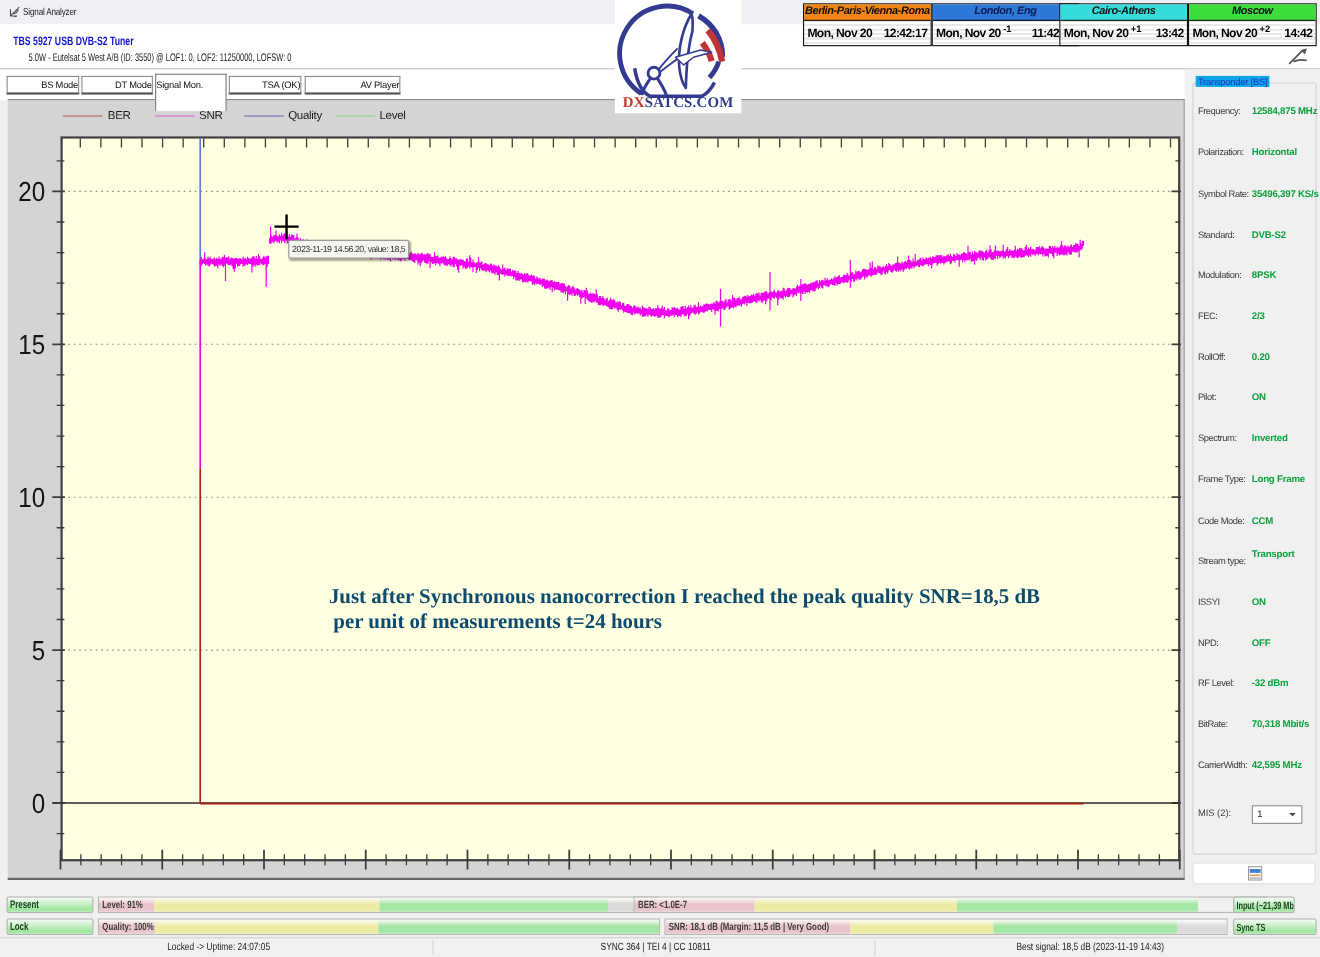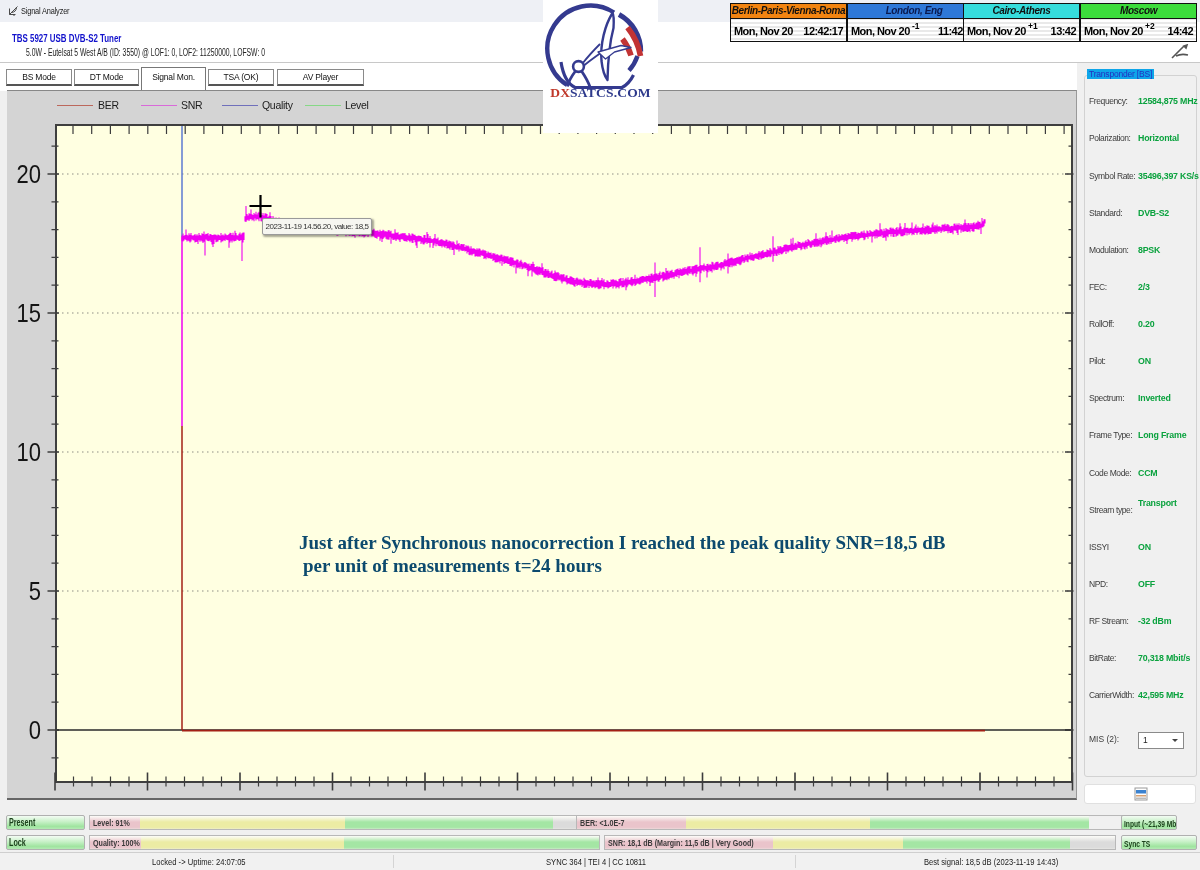--- a/index.html
+++ b/index.html
@@ -4,23 +4,23 @@
 body{width:1200px;height:870px;position:relative;overflow:hidden;background:#fff;
 font-family:"Liberation Sans",sans-serif;-webkit-font-smoothing:antialiased}
 #titlebar{position:absolute;left:0;top:0;width:1200px;height:22px;background:#eef0f5}
 #titletxt{position:absolute;left:21px;top:5.5px;font-size:9px;letter-spacing:-0.2px;color:#1a1a1a;transform:scaleX(0.82);transform-origin:0 0}
 #hdr1{position:absolute;left:12px;top:31.5px;font-size:11px;font-weight:bold;color:#1212cc;
 transform:scaleX(0.72);transform-origin:0 0;white-space:nowrap}
 #hdr2{position:absolute;left:26px;top:47px;font-size:10px;color:#222;
 transform:scaleX(0.68);transform-origin:0 0;white-space:nowrap}
 #sepline{position:absolute;left:0;top:62px;width:1200px;height:1px;background:#c8c8c8}
 .tab{position:absolute;top:69px;height:17px;background:#fff;border:1px solid #8a8a8a;
-border-bottom:2px solid #555;font-size:8.5px;letter-spacing:-0.2px;color:#111;text-align:center;line-height:14px}
-#tabsel{position:absolute;top:67px;height:23px;background:#fff;border:1px solid #777;
-border-bottom:none;font-size:8.5px;letter-spacing:-0.2px;color:#111;text-align:center;line-height:19px;z-index:3}
+border-bottom:2px solid #555;font-size:8.5px;letter-spacing:-0.2px;color:#111;text-align:right;line-height:14px}
+#tabsel{position:absolute;top:67px;height:34px;background:#fff;border:1px solid #777;
+border-bottom:none;font-size:8.5px;letter-spacing:-0.2px;color:#111;text-align:left;line-height:19px;z-index:3}
 #chart{position:absolute;left:7px;top:90px;width:1070px;height:710px;background:#d4d4d4;
 border-top:1px solid #888;border-right:1px solid #999;border-bottom:2px solid #666}
 .leg{position:absolute;top:104.5px;height:1.8px;width:36px}
 .legt{position:absolute;top:99px;font-size:10.5px;letter-spacing:-0.3px;color:#1c1c1c}
 #sidebar{position:absolute;left:1078px;top:63px;width:122px;height:749px;background:#f0f0f0}
 #gbox{position:absolute;left:1084px;top:75px;width:113px;height:702px;border:1px solid #d2d2d2;border-radius:3px}
 #gboxtitle{position:absolute;left:1087px;top:69px;font-size:8.5px;letter-spacing:-0.2px;color:#2430c0;background:#0ea5e9;padding:0 2px}
 .slab{position:absolute;left:1089px;font-size:8.5px;letter-spacing:-0.4px;color:#3c3c3c;white-space:nowrap}
 .sval{position:absolute;left:1138px;font-size:8.8px;letter-spacing:-0.2px;font-weight:bold;color:#0aa23e;white-space:nowrap}
 #mislab{position:absolute;left:1089px;top:734px;font-size:8.5px;color:#3c3c3c}
@@ -34,21 +34,21 @@
 border:1px solid #9a9a9a;border-radius:2px;box-shadow:1.5px 1.5px 2px rgba(0,0,0,.35);
 font-size:8px;letter-spacing:-0.45px;color:#333;line-height:15px;text-align:center;white-space:nowrap}
 .clk{position:absolute;top:3px;height:39px;border:1.5px solid #111;background:
 repeating-linear-gradient(#ffffff 0 2px,#e9e9e9 2px 4px)}
 .clkh{height:14.5px;border-bottom:1.5px solid #111;font-size:10px;font-weight:bold;
 font-style:italic;text-align:center;line-height:13px;letter-spacing:-0.4px;white-space:nowrap;overflow:hidden}
 .clkt{position:relative;height:23px;font-size:11px;letter-spacing:-0.55px;font-weight:bold;color:#000}
 .cd{position:absolute;left:3px;top:6.5px}
 .ct{position:absolute;right:3px;top:6.5px}
 .csup{position:absolute;left:64px;top:2px;font-size:8.5px;letter-spacing:0;font-weight:bold}
-#logo{position:absolute;left:543px;top:0;width:115px;height:133px;background:#fff}
+#logo{position:absolute;left:559px;top:0;width:115px;height:103px;background:#fff}
 #logotxt{position:absolute;left:0;top:85px;width:115px;text-align:center;
 font-family:"Liberation Serif",serif;font-weight:bold;font-size:13.5px;letter-spacing:0.2px}
 .gbtn{position:absolute;height:15px;border:1px solid #b0b0b0;border-radius:2px;
 background:linear-gradient(#f4fcf4,#c6f0c6 45%,#9fe49f 80%,#b4eab4);overflow:hidden;white-space:nowrap}
 .gl{position:absolute;left:2px;top:1px;font-size:10px;font-weight:bold;color:#1c421c;
 transform:scaleX(0.72);transform-origin:0 0}
 .gl2{position:absolute;left:2px;top:2px;font-size:9.5px;font-weight:bold;color:#1c421c;
 transform:scaleX(0.7);transform-origin:0 0}
 .bar{position:absolute;height:15px;border:1px solid #b8b8b8;overflow:hidden}
 .bseg{position:absolute;top:0;height:15px}
@@ -156,21 +156,21 @@
 <div class="slab" style="top:430px">Frame Type:</div>
 <div class="sval" style="top:430px">Long Frame</div>
 <div class="slab" style="top:467.5px">Code Mode:</div>
 <div class="sval" style="top:467.5px">CCM</div>
 <div class="slab" style="top:504.5px">Stream type:</div>
 <div class="sval" style="top:498px">Transport</div>
 <div class="slab" style="top:541.5px">ISSYI</div>
 <div class="sval" style="top:541.5px">ON</div>
 <div class="slab" style="top:578.5px">NPD:</div>
 <div class="sval" style="top:578.5px">OFF</div>
-<div class="slab" style="top:615.5px">RF Stream:</div>
+<div class="slab" style="top:615.5px">RF Level:</div>
 <div class="sval" style="top:615.5px">-32 dBm</div>
 <div class="slab" style="top:652.5px">BitRate:</div>
 <div class="sval" style="top:652.5px">70,318 Mbit/s</div>
 <div class="slab" style="top:689.5px">CarrierWidth:</div>
 <div class="sval" style="top:689.5px">42,595 MHz</div>
 
 <div id="mislab">MIS (2):</div>
 <div id="misdd">1</div>
 <div id="savebtn"><svg width="14" height="14" viewBox="0 0 14 14" style="margin:2px 0 0 49px">
       <rect x="1" y="1" width="12" height="12" fill="#fff" stroke="#999"></rect>

